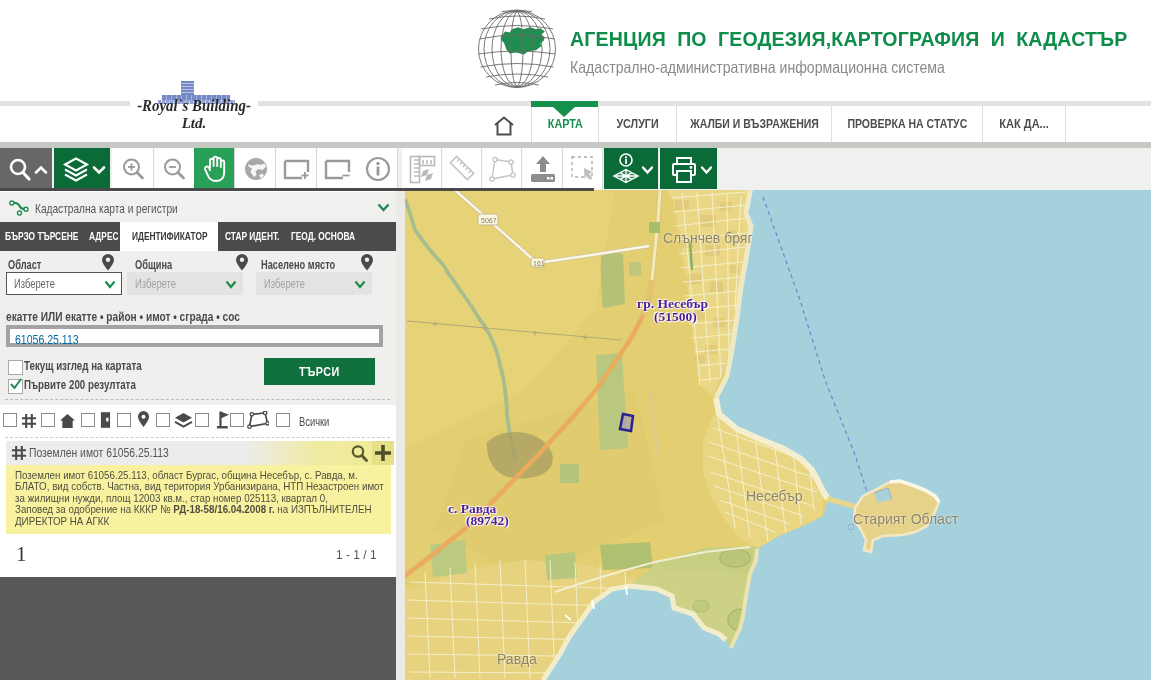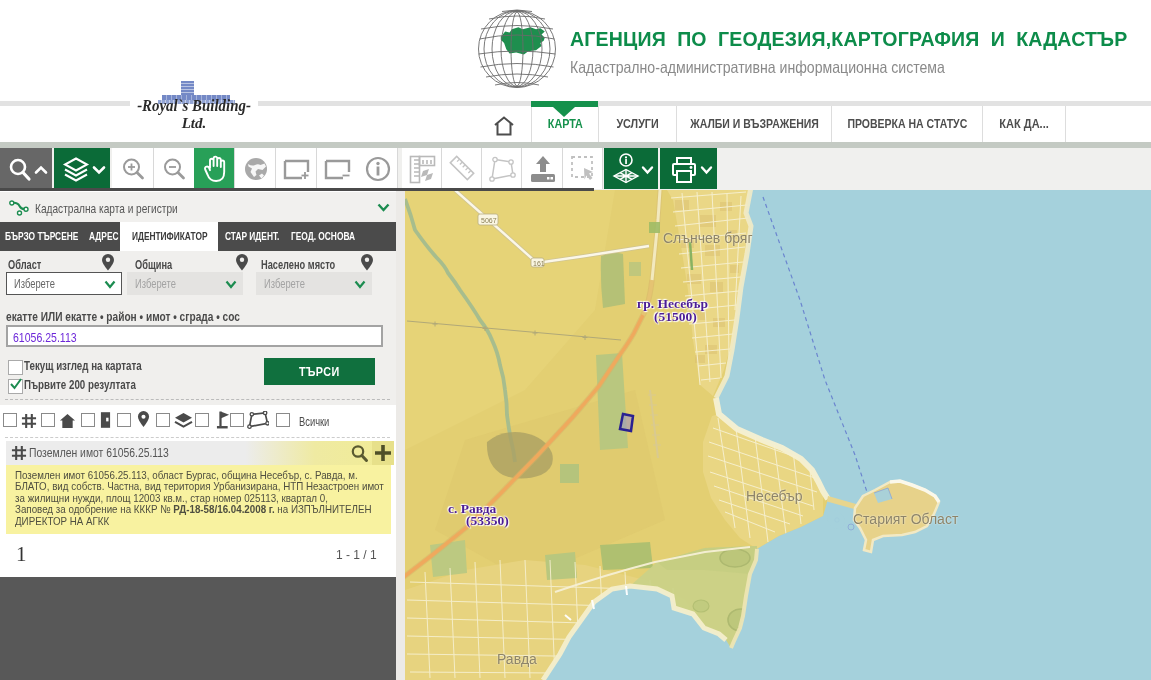--- a/index.html
+++ b/index.html
@@ -30,21 +30,21 @@
 #sb-head{position:absolute;left:0;top:2px;width:396px;height:30px;background:#f1f0ee;}
 #sb-head .txt{position:absolute;left:35px;top:9px;font-size:13.5px;color:#555;}
 #sb-tabs{position:absolute;left:0;top:32px;width:396px;height:29px;background:#4b4b4b;}
 .tab{position:absolute;top:0;height:42px;line-height:29px;color:#fff;font-size:11px;font-weight:bold;}
 #tab-active{position:absolute;left:120px;top:0;width:98px;height:29px;background:#fff;color:#3a3a3a;text-align:center;line-height:29px;font-size:11px;font-weight:bold;}
 #sb-form{position:absolute;left:0;top:61px;width:396px;height:154px;background:#f0efed;}
 .flabel{position:absolute;top:7px;font-size:12.5px;font-weight:bold;color:#4a4a4a;}
 .fsel{position:absolute;top:21px;width:116px;height:23px;background:#fff;border:1px solid #555;font-size:12.5px;color:#666;line-height:23px;padding-left:7px;box-sizing:border-box;}
 .fseld{background:#e4e3e1;border:1px solid #e4e3e1;color:#a3a3a3;}
 #ekatte{position:absolute;left:6px;top:58px;font-size:13px;font-weight:bold;color:#4a4a4a;}
-#idinput{position:absolute;left:6px;top:74px;width:377px;height:22px;background:#fff;border:2px solid #a3a3a3;font-size:13.5px;color:#6d28d9;line-height:22px;padding-left:5px;box-sizing:border-box;}
+#idinput{position:absolute;left:6px;top:74px;width:377px;height:22px;background:#fff;border:4px solid #a3a3a3;font-size:13.5px;color:#0369a1;line-height:22px;padding-left:5px;box-sizing:border-box;}
 .cb{position:absolute;width:13px;height:13px;background:#fff;border:1px solid #aaa;}
 #searchbtn{position:absolute;left:264px;top:107px;width:111px;height:27px;background:#10703e;color:#fff;font-size:13.5px;font-weight:bold;text-align:center;line-height:27px;letter-spacing:0.5px;}
 .cbl{position:absolute;font-size:12.5px;font-weight:bold;color:#4a4a4a;}
 #dash1{position:absolute;left:5px;top:148px;width:385px;height:0;border-top:1px dashed #bbb;}
 #iconrow{position:absolute;left:0;top:154px;width:396px;height:32px;background:#fff;}
 .cb2{position:absolute;top:8px;width:14px;height:14px;background:#fff;border:1px solid #8a8a8a;box-sizing:border-box;}
 #dash2{position:absolute;left:5px;top:186px;width:385px;height:0;border-top:1px dashed #ccc;}
 #resrow{position:absolute;left:6px;top:190px;width:386px;height:24px;background:linear-gradient(90deg,#ececec 0%,#ececec 62%,#efeaa2 80%,#f1ec95 100%);}
 #resrow .txt{position:absolute;left:23px;top:5px;font-size:12.5px;color:#555;}
 #plusbox{position:absolute;left:366px;top:0;width:22px;height:24px;background:#e7e08a;}
@@ -560,18 +560,18 @@
     <text x="76" y="32.5" fill="#8a7f55">5067</text>
     <rect x="126" y="68" width="13" height="9" rx="2" fill="#faf6e2" stroke="#b9ae80" stroke-width="0.8"></rect>
     <text x="128" y="75.5" fill="#8a7f55">161</text>
   </g>
 
   <polygon points="218,224 228,226 226,241 215,239" fill="#9c94c8" fill-opacity="0.55" stroke="#2a2191" stroke-width="2.5"></polygon>
 </svg>
 <div class="mlabel" style="left:232px;top:106px;">гр. Несебър</div>
 <div class="mlabel" style="left:249px;top:119px;">(51500)</div>
 <div class="mlabel" style="left:43px;top:311px;">с. Равда</div>
-<div class="mlabel" style="left:61px;top:323px;">(53350)</div>
+<div class="mlabel" style="left:61px;top:323px;">(89742)</div>
 <div class="glabel" style="left:341px;top:298px;">Несебър</div>
 <div class="glabel" style="left:448px;top:321px;">Старият Област</div>
 <div class="glabel" style="left:258px;top:40px;">Слънчев бряг</div>
 <div class="glabel" style="left:92px;top:461px;">Равда</div>
 </div>
 
 </body></html>

